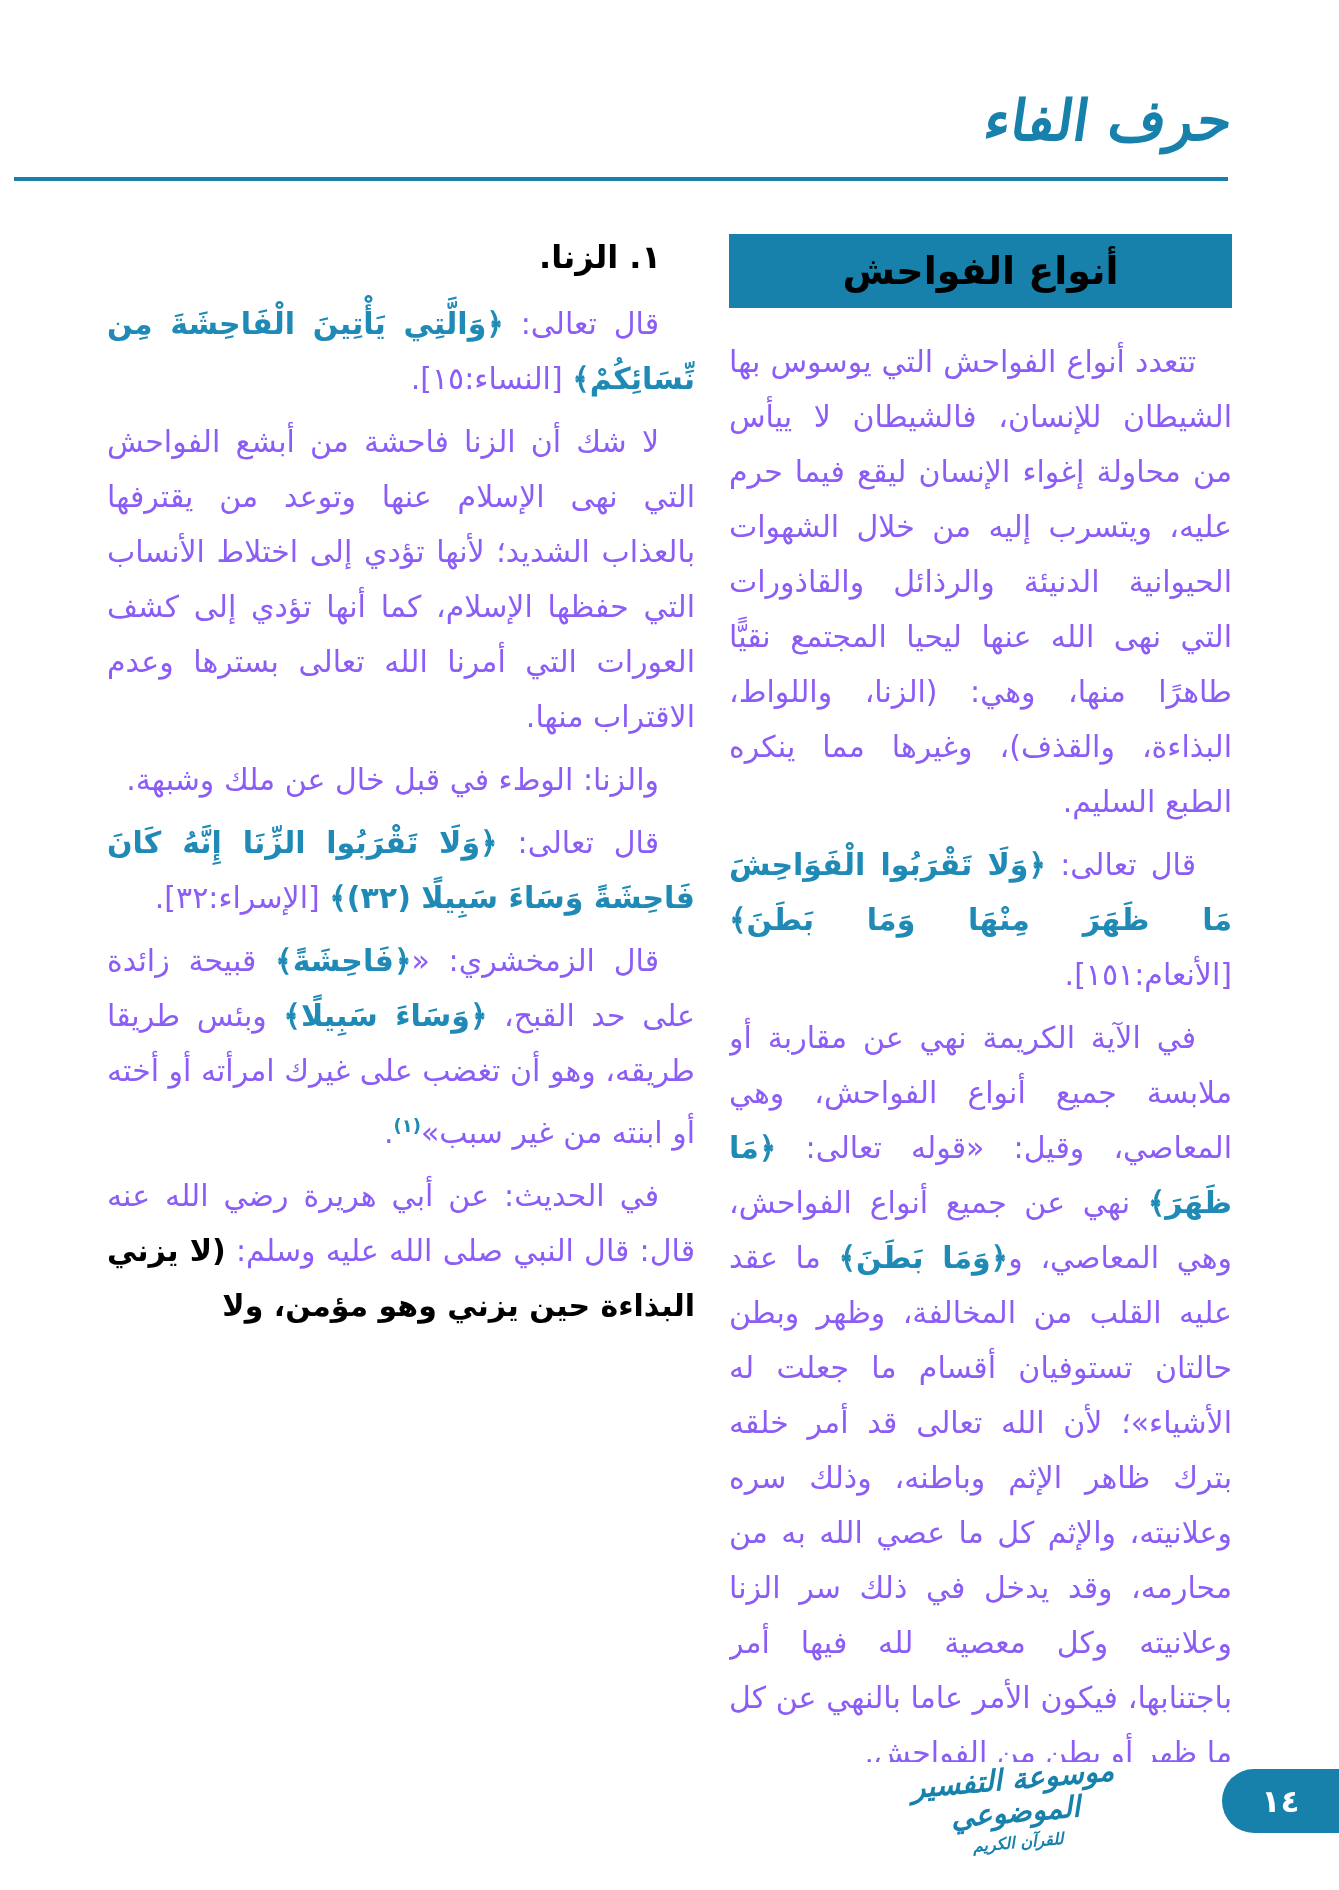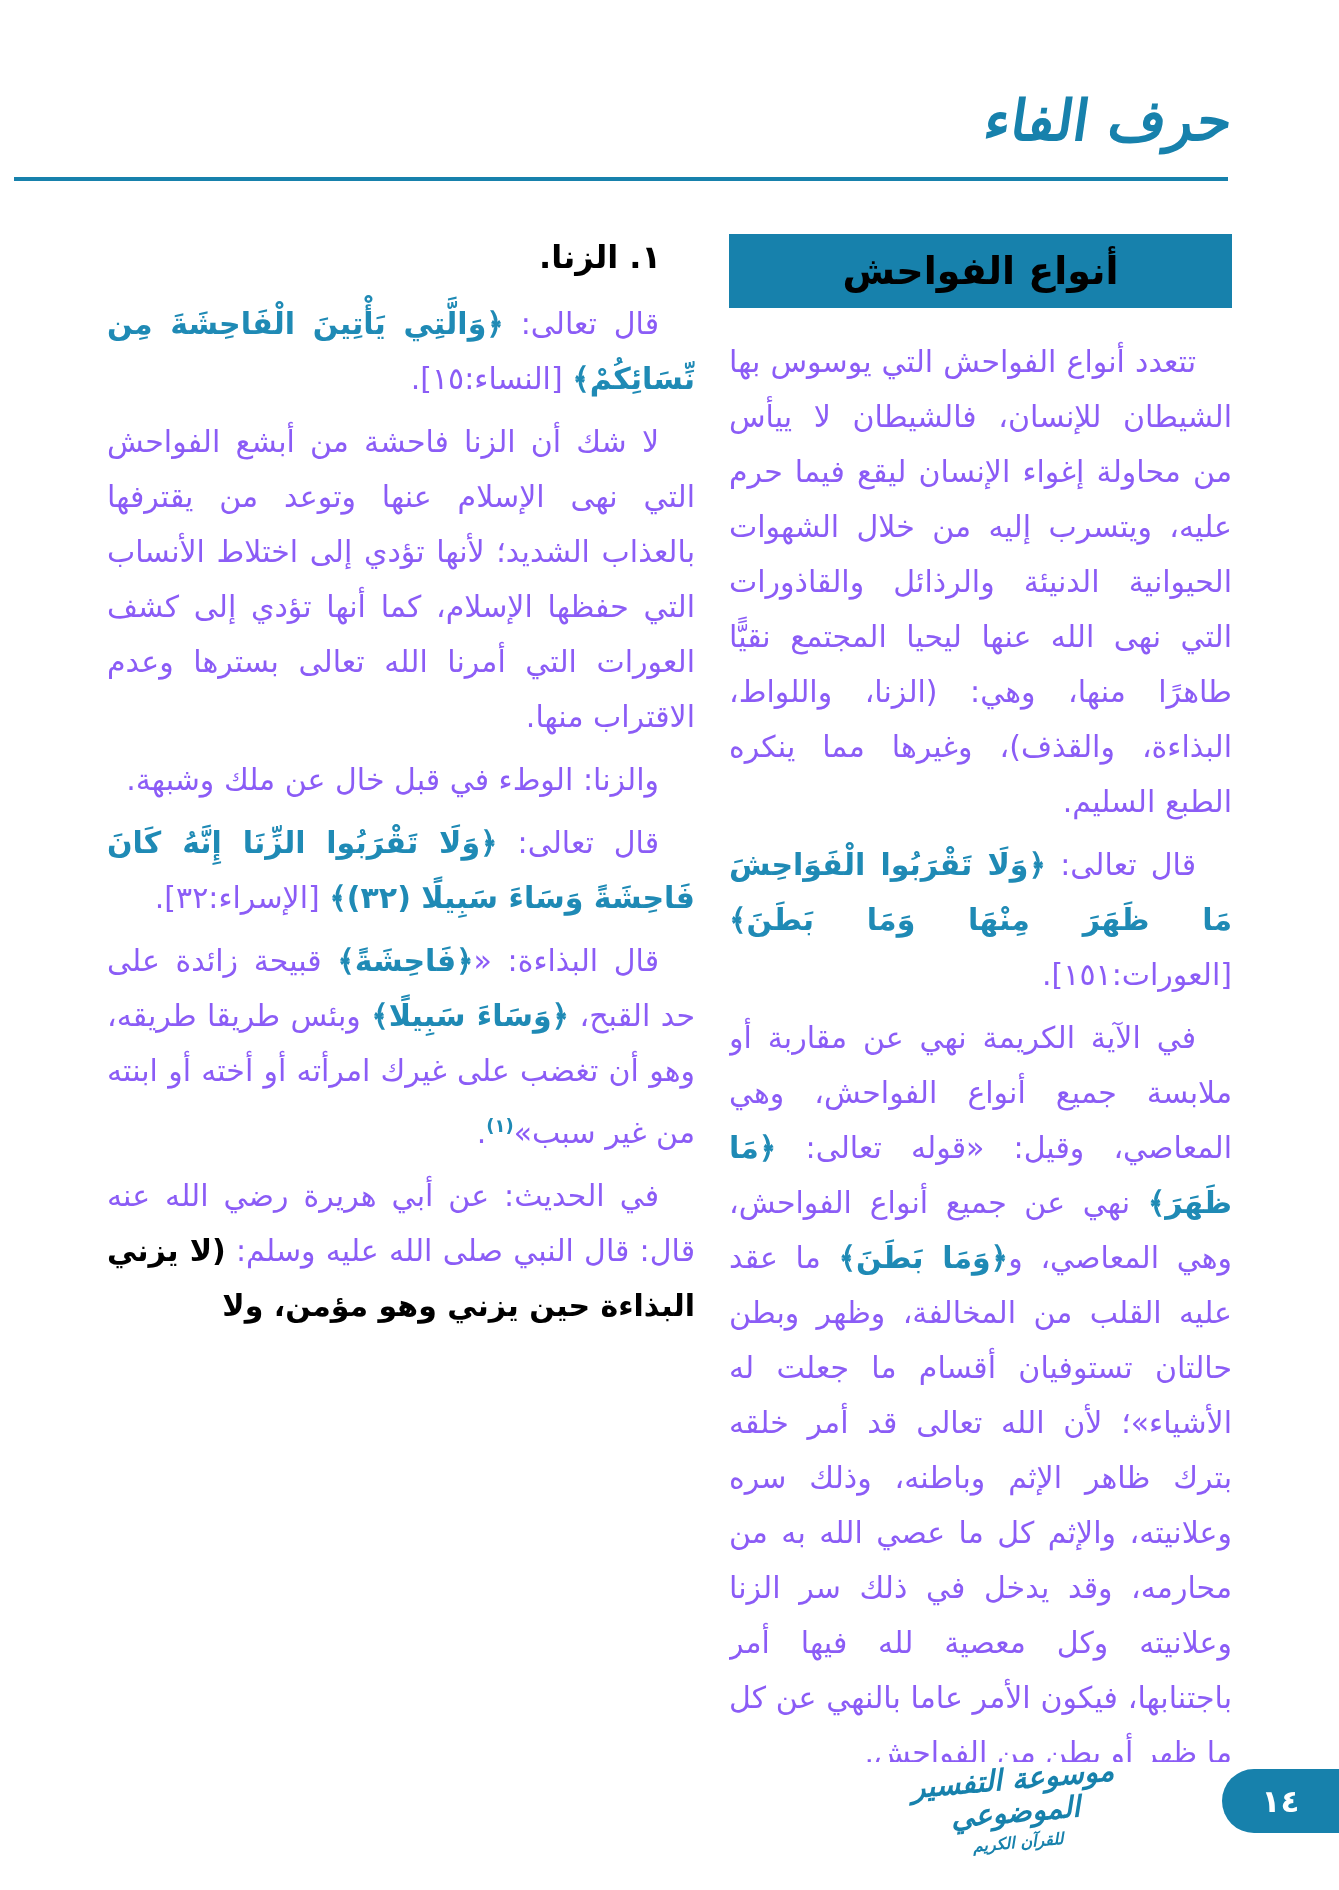--- a/index.html
+++ b/index.html
@@ -85,34 +85,34 @@
 
   <div class="chapter-title">حرف الفاء</div>
   <div class="header-rule"></div>
 
   <div class="columns">
 
     <div class="col col-right">
       <div class="title-box">أنواع الفواحش</div>
       <div class="text-area">
         <p class="body"><span class="run-n">تتعدد أنواع الفواحش التي يوسوس بها الشيطان للإنسان، فالشيطان لا ييأس من محاولة إغواء الإنسان ليقع فيما حرم عليه، ويتسرب إليه من خلال الشهوات الحيوانية الدنيئة والرذائل والقاذورات التي نهى الله عنها ليحيا المجتمع نقيًّا طاهرًا منها، وهي: (الزنا، واللواط، البذاءة، والقذف)، وغيرها مما ينكره الطبع السليم.</span></p>
-        <p class="body"><span class="run-n">قال تعالى: </span><span class="run-q">﴿وَلَا تَقْرَبُوا الْفَوَاحِشَ مَا ظَهَرَ مِنْهَا وَمَا بَطَنَ﴾</span><span class="run-n"> [العورات:١٥١].</span></p>
+        <p class="body"><span class="run-n">قال تعالى: </span><span class="run-q">﴿وَلَا تَقْرَبُوا الْفَوَاحِشَ مَا ظَهَرَ مِنْهَا وَمَا بَطَنَ﴾</span><span class="run-n"> [الأنعام:١٥١].</span></p>
         <p class="body"><span class="run-n">في الآية الكريمة نهي عن مقاربة أو ملابسة جميع أنواع الفواحش، وهي المعاصي، وقيل: «قوله تعالى: </span><span class="run-q">﴿مَا ظَهَرَ﴾</span><span class="run-n"> نهي عن جميع أنواع الفواحش، وهي المعاصي، و</span><span class="run-q">﴿وَمَا بَطَنَ﴾</span><span class="run-n"> ما عقد عليه القلب من المخالفة، وظهر وبطن حالتان تستوفيان أقسام ما جعلت له الأشياء»؛ لأن الله تعالى قد أمر خلقه بترك ظاهر الإثم وباطنه، وذلك سره وعلانيته، والإثم كل ما عصي الله به من محارمه، وقد يدخل في ذلك سر الزنا وعلانيته وكل معصية لله فيها أمر باجتنابها، فيكون الأمر عاما بالنهي عن كل ما ظهر أو بطن من الفواحش.</span></p>
 
       </div>
     </div>
 
     <div class="col col-left">
       <div class="text-area">
         <h2 class="section-heading">١. الزنا.</h2>
         <p class="body"><span class="run-n">قال تعالى: </span><span class="run-q">﴿وَالَّتِي يَأْتِينَ الْفَاحِشَةَ مِن نِّسَائِكُمْ﴾</span><span class="run-n"> [النساء:١٥].</span></p>
         <p class="body"><span class="run-n">لا شك أن الزنا فاحشة من أبشع الفواحش التي نهى الإسلام عنها وتوعد من يقترفها بالعذاب الشديد؛ لأنها تؤدي إلى اختلاط الأنساب التي حفظها الإسلام، كما أنها تؤدي إلى كشف العورات التي أمرنا الله تعالى بسترها وعدم الاقتراب منها.</span></p>
         <p class="body"><span class="run-n">والزنا: الوطء في قبل خال عن ملك وشبهة.</span></p>
         <p class="body"><span class="run-n">قال تعالى: </span><span class="run-q">﴿وَلَا تَقْرَبُوا الزِّنَا إِنَّهُ كَانَ فَاحِشَةً وَسَاءَ سَبِيلًا (٣٢)﴾</span><span class="run-n"> [الإسراء:٣٢].</span></p>
-        <p class="body"><span class="run-n">قال البذاءة: «</span><span class="run-q">﴿فَاحِشَةً﴾</span><span class="run-n"> قبيحة زائدة على حد القبح، </span><span class="run-q">﴿وَسَاءَ سَبِيلًا﴾</span><span class="run-n"> وبئس طريقا طريقه، وهو أن تغضب على غيرك امرأته أو أخته أو ابنته من غير سبب»</span><span class="run-fn">(١)</span><span class="run-n">.</span></p>
+        <p class="body"><span class="run-n">قال الزمخشري: «</span><span class="run-q">﴿فَاحِشَةً﴾</span><span class="run-n"> قبيحة زائدة على حد القبح، </span><span class="run-q">﴿وَسَاءَ سَبِيلًا﴾</span><span class="run-n"> وبئس طريقا طريقه، وهو أن تغضب على غيرك امرأته أو أخته أو ابنته من غير سبب»</span><span class="run-fn">(١)</span><span class="run-n">.</span></p>
         <p class="body"><span class="run-n">في الحديث: عن أبي هريرة رضي الله عنه قال: قال النبي صلى الله عليه وسلم: </span><span class="run-hb">(لا يزني البذاءة حين يزني وهو مؤمن، ولا</span></p>
       </div>
     </div>
 
   </div>
 
   <div class="publisher-logo">
     <div class="l1">موسوعة التفسير الموضوعي</div>
     <div class="l2">للقرآن الكريم</div>
   </div>

